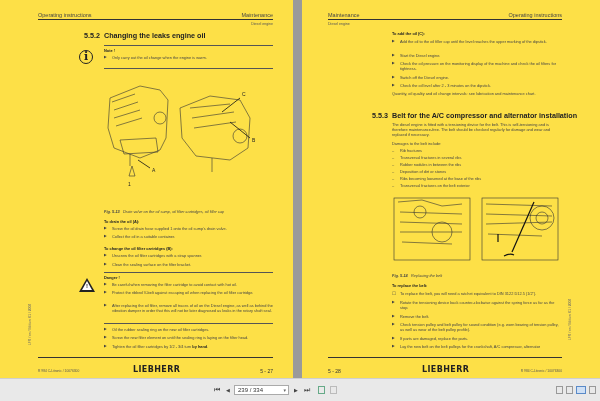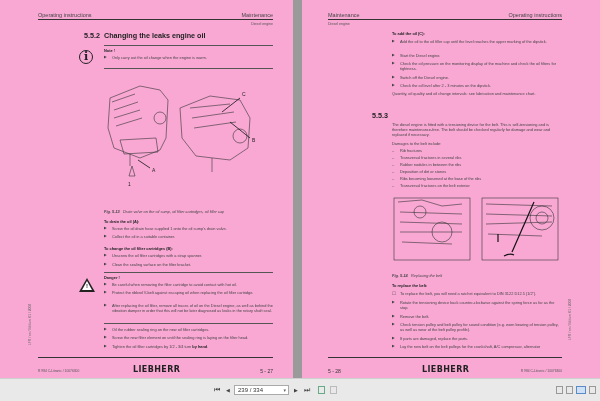--- a/index.html
+++ b/index.html
@@ -1,18 +1,18 @@
 <!DOCTYPE html>
 <html><head>
 <meta charset="utf-8">
 <style>
 *{box-sizing:border-box;margin:0;padding:0}
 body{width:600px;height:401px;background:#9a9a9a;font-family:"Liberation Sans",sans-serif;color:#333;overflow:hidden;position:relative}
 .viewer{position:absolute;left:0;top:0;width:600px;height:401px}
-.page{position:absolute;top:0;height:378px;background:#f9a8d4;overflow:hidden}
+.page{position:absolute;top:0;height:378px;background:#fde047;overflow:hidden}
 .page.left{left:0;width:293px}
 .page.right{left:302px;width:298px}
 .hdr-l{position:absolute;font-size:5.5px;color:#444}
 .hdr-r{position:absolute;font-size:5.5px;color:#444;text-align:right}
 .hrule{position:absolute;height:1px;background:#333}
 .sub{position:absolute;font-size:3.6px;color:#555}
 .sec-title{position:absolute;font-size:7.2px;font-weight:bold;color:#222}
 .sec-num{position:absolute;font-size:7.2px;font-weight:bold;color:#222}
 .txt{position:absolute;font-size:3.9px;line-height:5.2px;color:#444}
 .bold{font-weight:bold;color:#222}
@@ -124,20 +124,21 @@
 
     <div class="txt bold" style="left:90px;top:31px">To add the oil (C):</div>
     <div class="bullet" style="left:90px;top:39px;width:168px">Add the oil to the oil filler cap until the level reaches the upper marking of the dipstick.</div>
     <div class="bullet" style="left:90px;top:53px;width:168px">Start the Diesel engine.</div>
     <div class="bullet" style="left:90px;top:61px;width:168px">Check the oil pressure on the monitoring display of the machine and check the oil filters for tightness.</div>
     <div class="bullet" style="left:90px;top:75px;width:168px">Switch off the Diesel engine.</div>
     <div class="bullet" style="left:90px;top:83px;width:168px">Check the oil level after 2 - 3 minutes on the dipstick.</div>
     <div class="txt" style="left:90px;top:91px;width:176px">Quantity, oil quality and oil change intervals: see lubrication and maintenance chart.</div>
 
     <div class="sec-num" style="left:70px;top:111px">5.5.3</div>
+    <div class="sec-title" style="left:90px;top:111px">Belt for the A/C compressor and alternator installation</div>
     <div class="txt" style="left:90px;top:122px;width:170px">The diesel engine is fitted with a tensioning device for the belt. This is self-tensioning and is therefore maintenance-free. The belt should be checked regularly for damage and wear and replaced if necessary.</div>
 
     <div class="txt" style="left:90px;top:141px">Damages to the belt include:</div>
     <div class="dash" style="left:90px;top:148px">Rib fractures</div>
     <div class="dash" style="left:90px;top:155px">Transversal fractures in several ribs</div>
     <div class="dash" style="left:90px;top:162px">Rubber nodules in between the ribs</div>
     <div class="dash" style="left:90px;top:169px">Deposition of dirt or stones</div>
     <div class="dash" style="left:90px;top:176px">Ribs becoming loosened at the base of the ribs</div>
     <div class="dash" style="left:90px;top:183px">Transversal fractures on the belt exterior</div>
 

